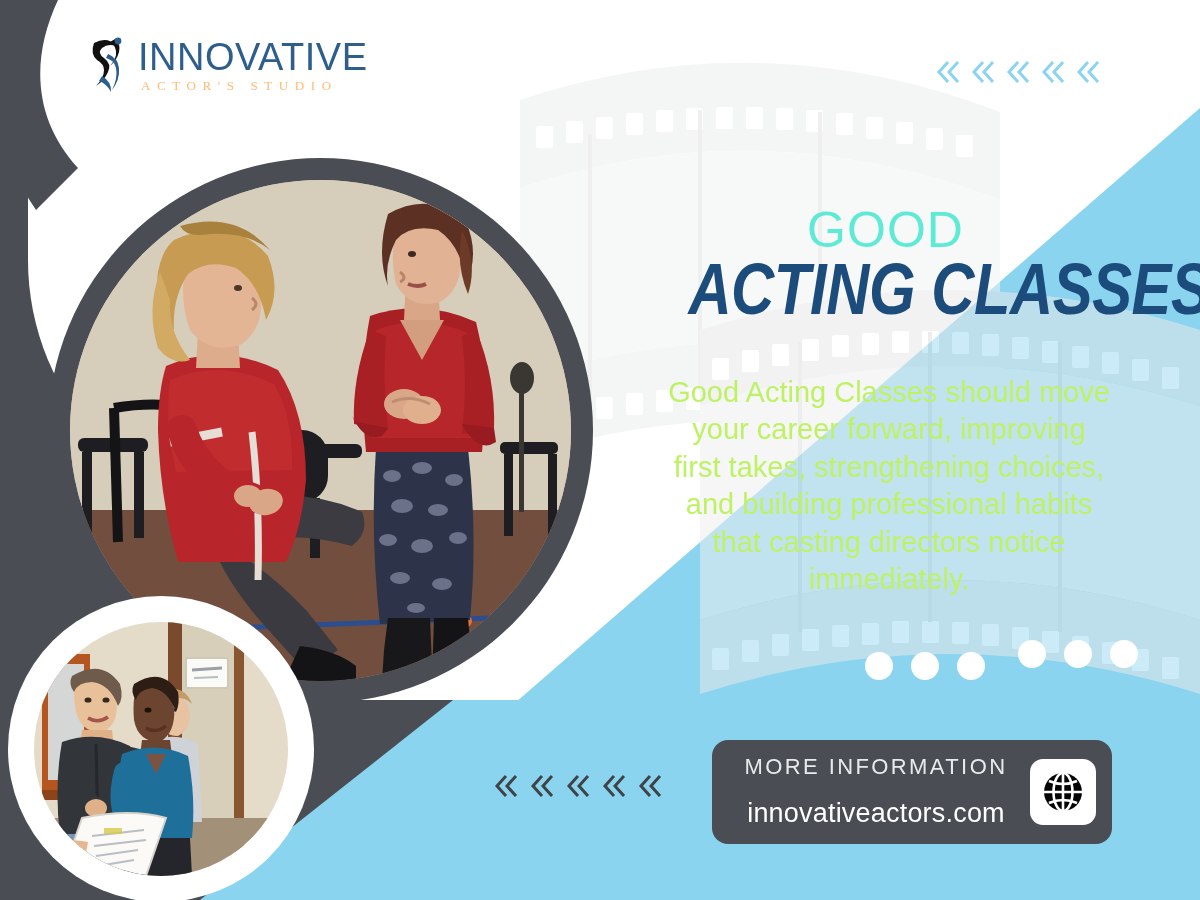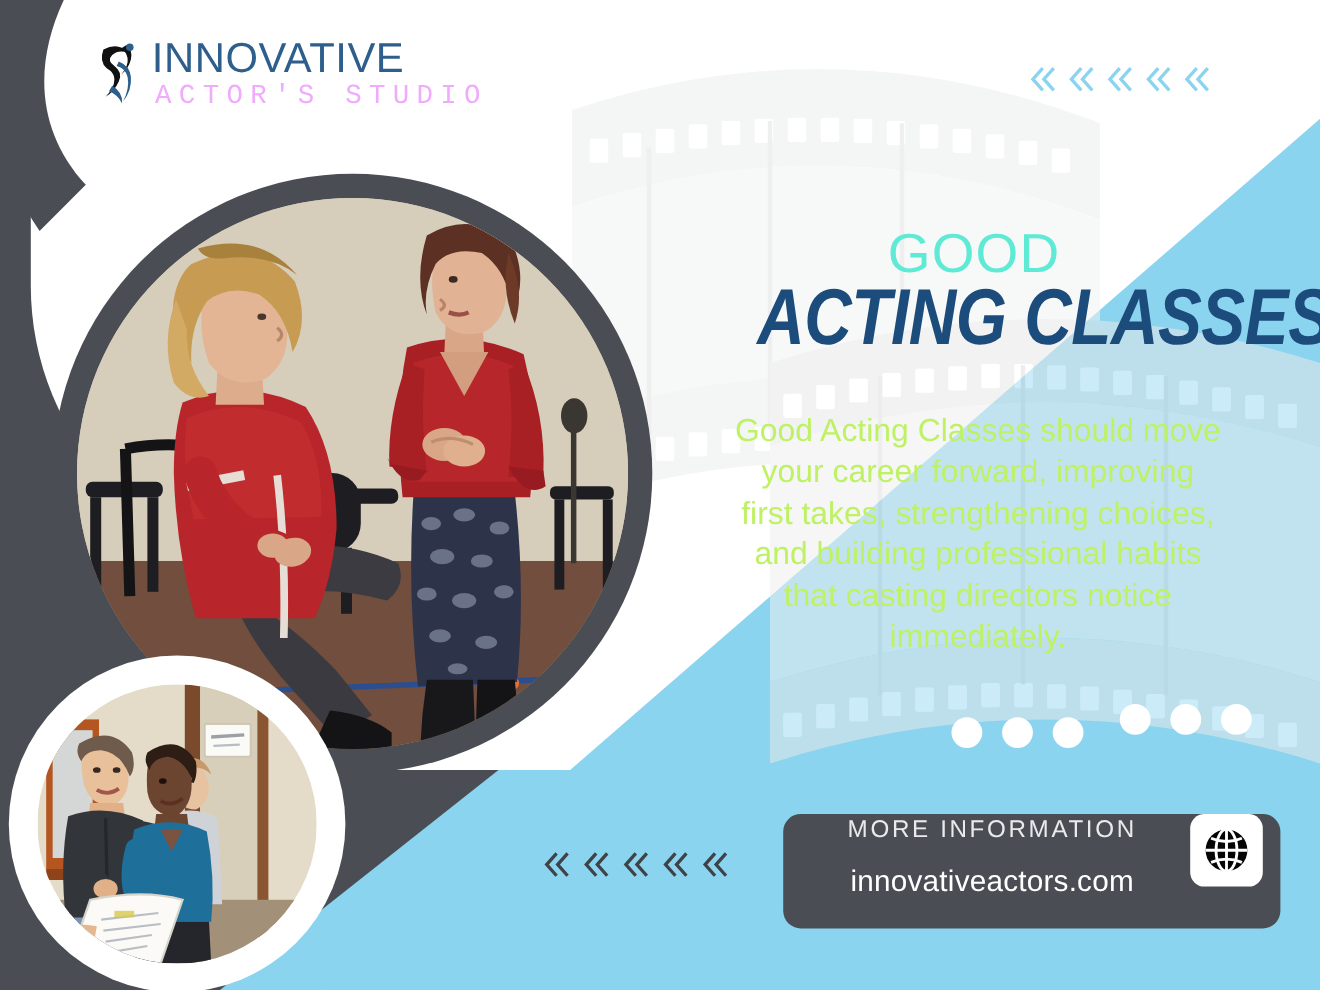--- a/index.html
+++ b/index.html
@@ -138,23 +138,23 @@
     z-index:10;
     display:flex; align-items:center; gap:10px;justify-content:space-between;
   }
   .logo-mark{ width:40px; height:62px; flex:0 0 auto; }
   .logo-text{ display:flex; flex-direction:column; line-height:1; }
   .logo-top{
     font-size:38px; font-weight:400; letter-spacing:0.5px;
     color:#2D5E8C; font-family:"Liberation Sans", sans-serif;
   }
   .logo-bottom{
-    font-size:25px; font-weight:400; letter-spacing:6.6px;
-    color:#f0abfc; margin-top:3px; padding-left:3px;
-    font-family:Liberation Mono, monospace;
+    font-size:13px; font-weight:400; letter-spacing:6.6px;
+    color:#fdba74; margin-top:3px; padding-left:3px;
+    font-family:Liberation Serif, serif;
   }
 
   
   .headline-block{
     position:absolute;
     left:648px; top:206px;
     width:475px;
     z-index:10;
     text-align:center;
   }
@@ -194,25 +194,25 @@
   
   .dots{ position:absolute; z-index:10; display:flex; }
   .dots-left{ left:865px; top:652px; gap:18px; }
   .dots-right{ left:1018px; top:640px; gap:18px; }
   .dot{ width:28px; height:28px; border-radius:50%; background:#FFFFFF; }
 
   
   .cta{
     position:absolute;
     left:712px; top:740px;
-    width:452px; height:104px;
+    width:400px; height:104px;
     background:#4A4E54;
     border-radius:16px;
     z-index:11;
-    display:flex; align-items:flex-start;
+    display:flex; align-items:center;
     padding:0 16px 0 24px;
     gap:14px;
   }
   .cta-text{ flex:1; text-align:center; }
   .cta-line1{
     font-size:22px; color:#E9EAEB; letter-spacing:2.4px;
     font-weight:400; line-height:1.25;
     font-family:"Liberation Sans", sans-serif;
   }
   .cta-line2{

